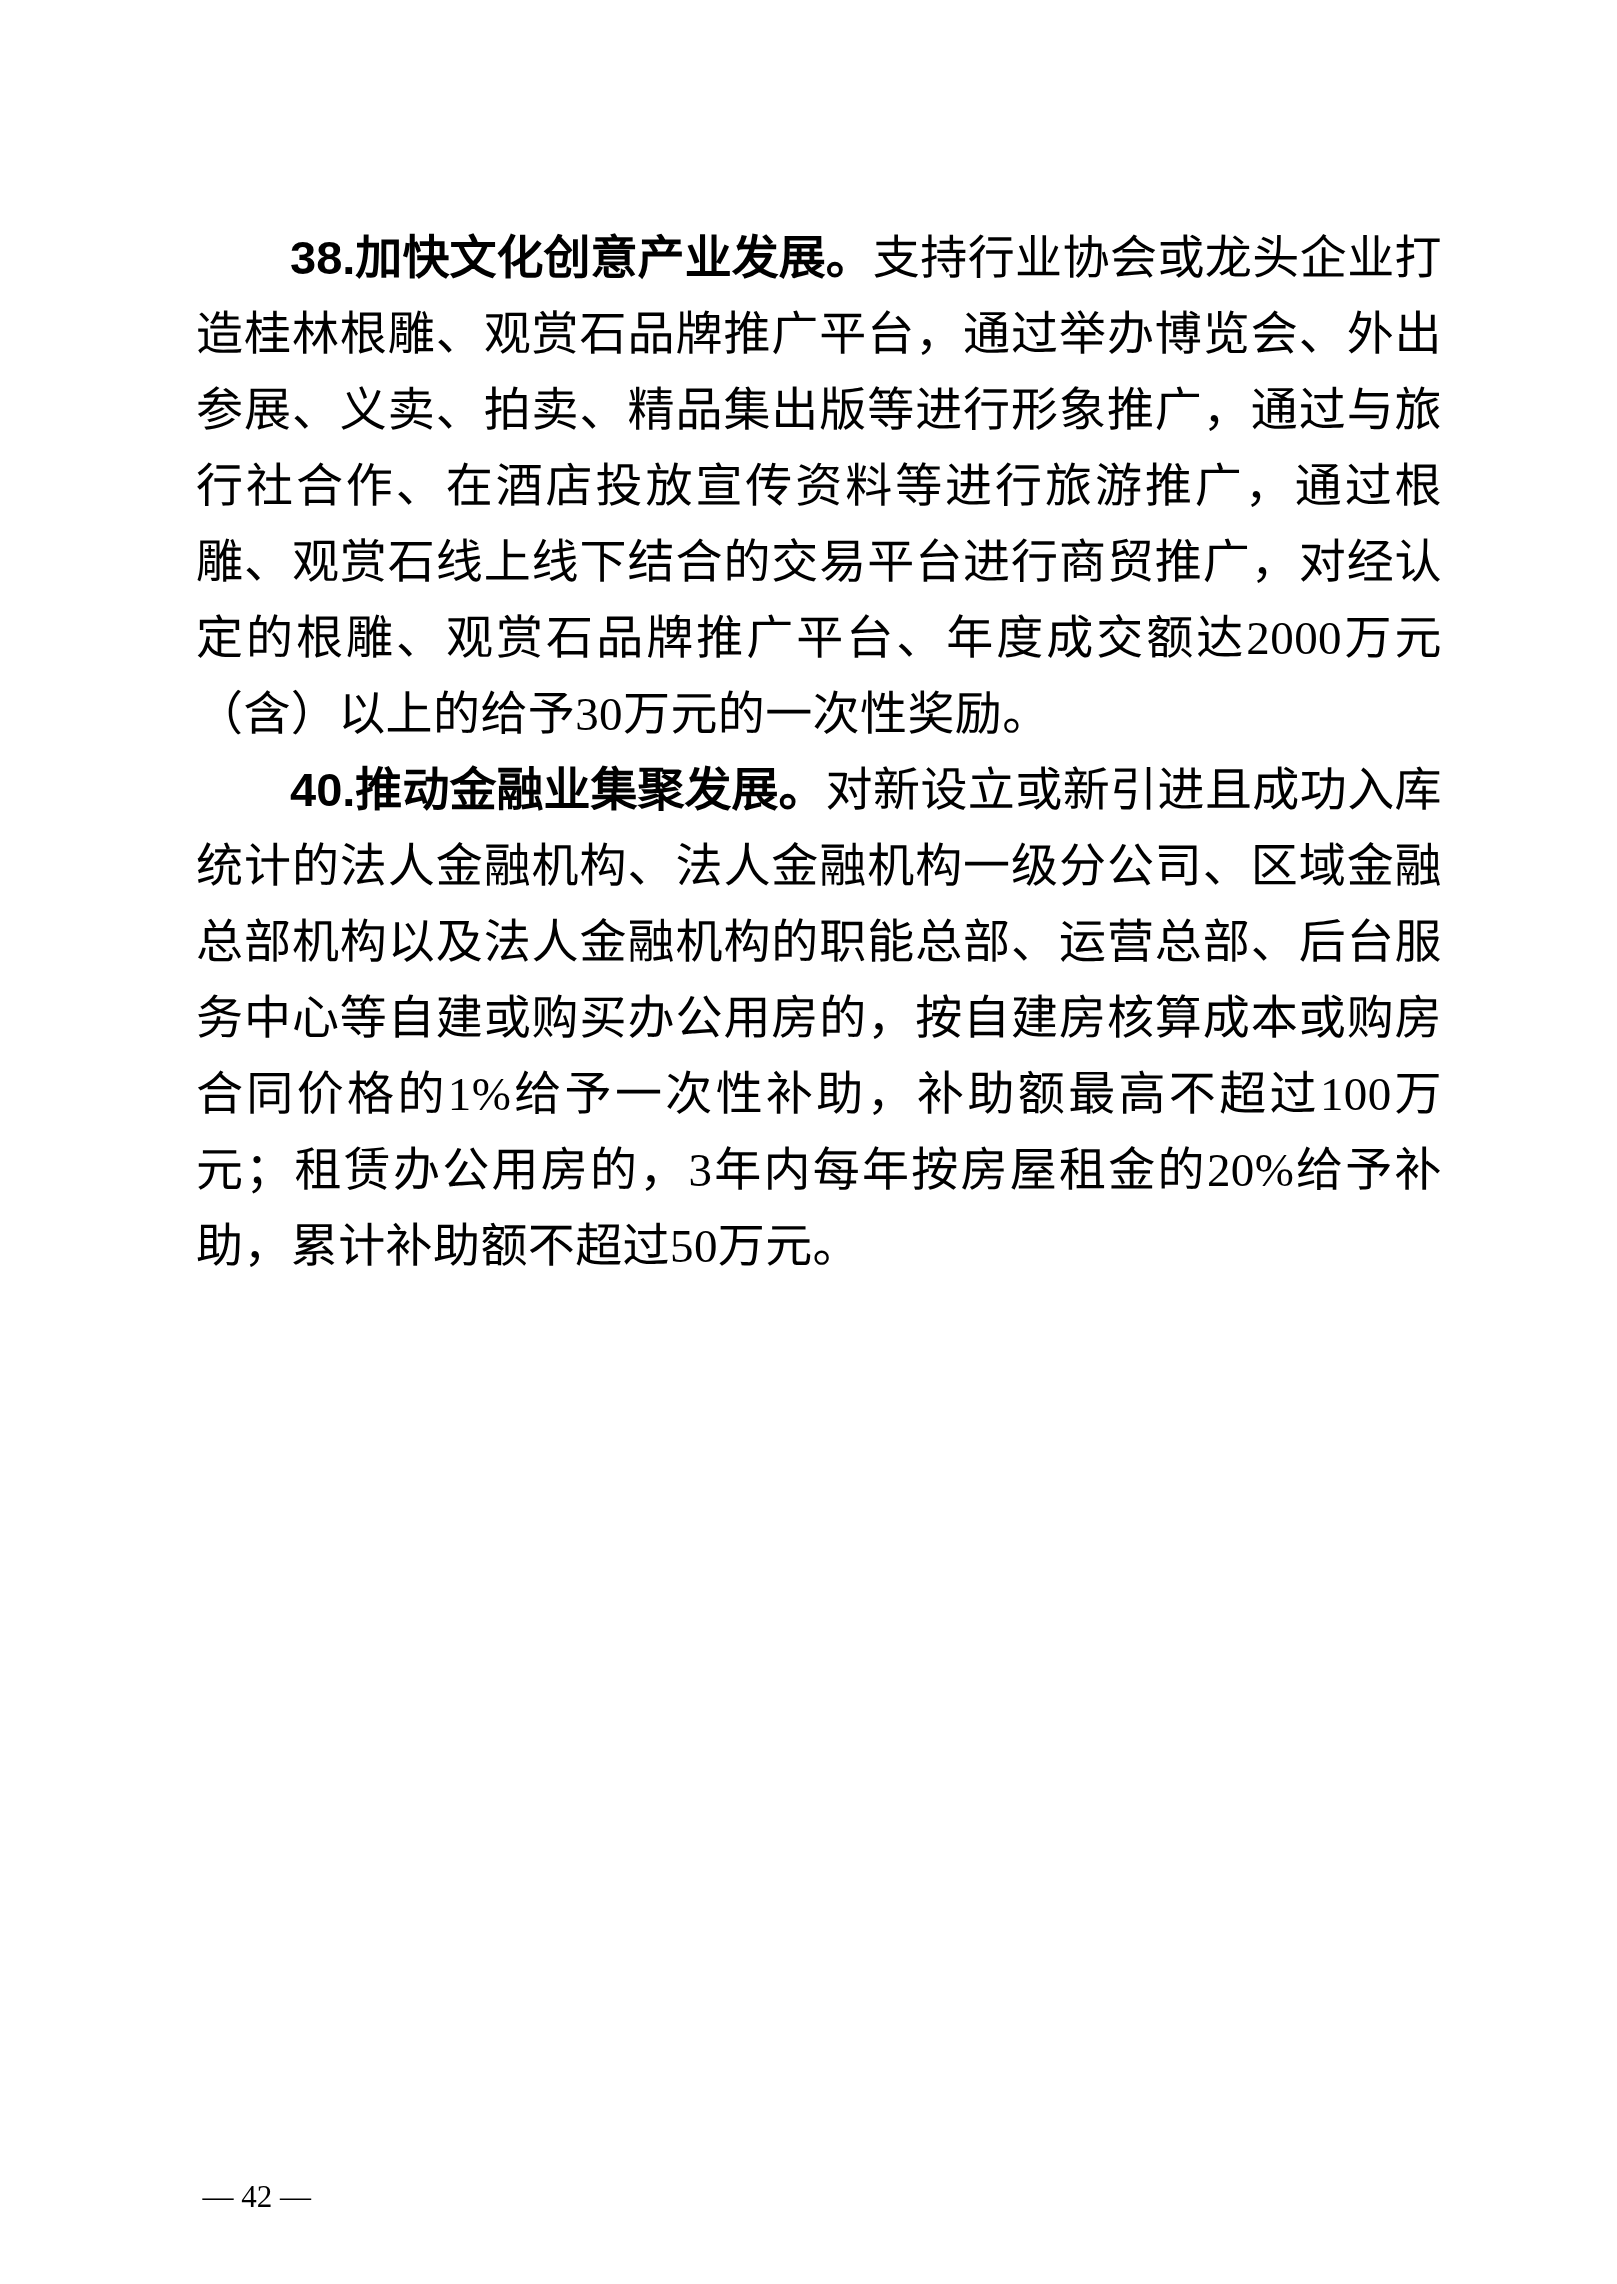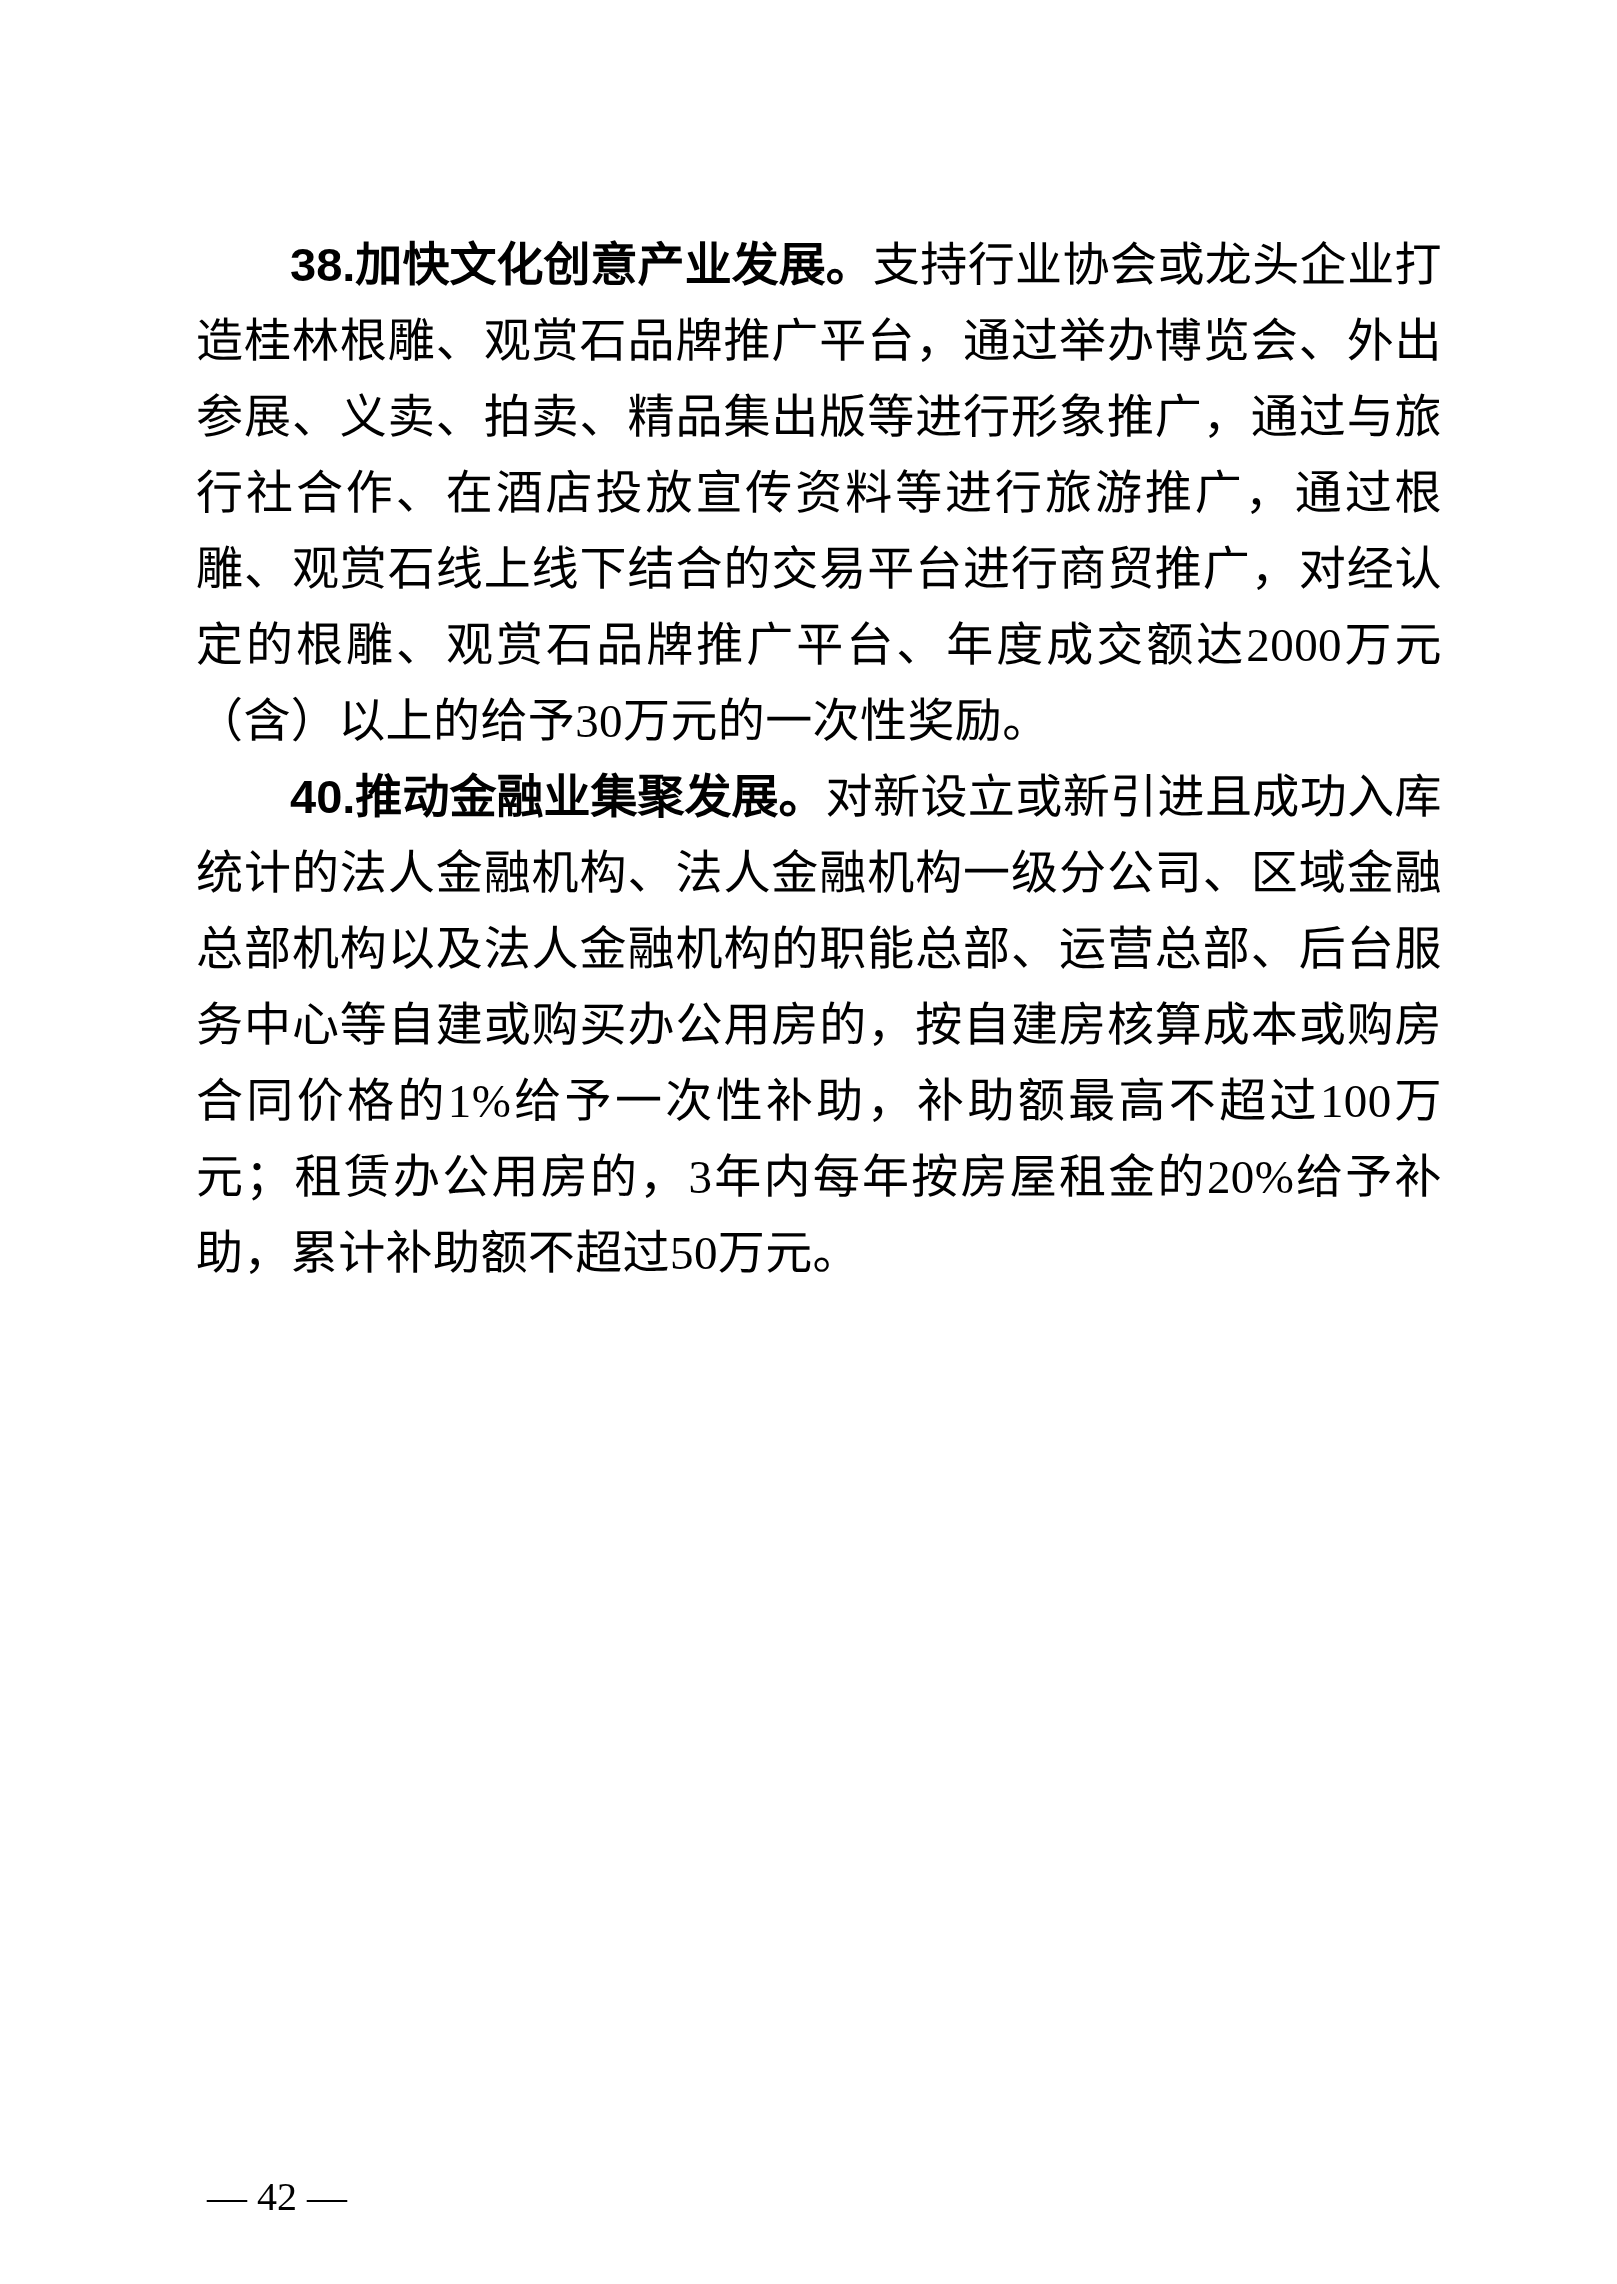--- a/index.html
+++ b/index.html
@@ -11,21 +11,21 @@
     position: relative;
     width: 1618px;
     height: 2284px;
     overflow: hidden;
     font-family: "Liberation Serif", "DejaVu Serif", serif;
     color: #000000;
   }
   .text-block {
     position: absolute;
     left: 196px;
-    top: 227px;
+    top: 220px;
     width: 1246px;
     font-size: 47px;
     line-height: 76px;
     text-align: justify;
     text-justify: inter-character;
   }
   .para {
     margin: 0;
     padding: 0;
     text-indent: 2em;
@@ -34,21 +34,21 @@
   }
   .para-heading {
     font-weight: 700;
     font-family: "Liberation Sans", "DejaVu Sans", sans-serif;
     letter-spacing: 0;
   }
   .page-footer {
     position: absolute;
     left: 187px;
     top: 2125px;
-    font-size: 40px;
+    font-size: 31px;
     line-height: 48px;
     font-family: "Liberation Serif", "DejaVu Serif", serif;
     color: #000000;
     white-space: pre;
   }
 </style>
 </head>
 <body>
 
 <main class="text-block">

